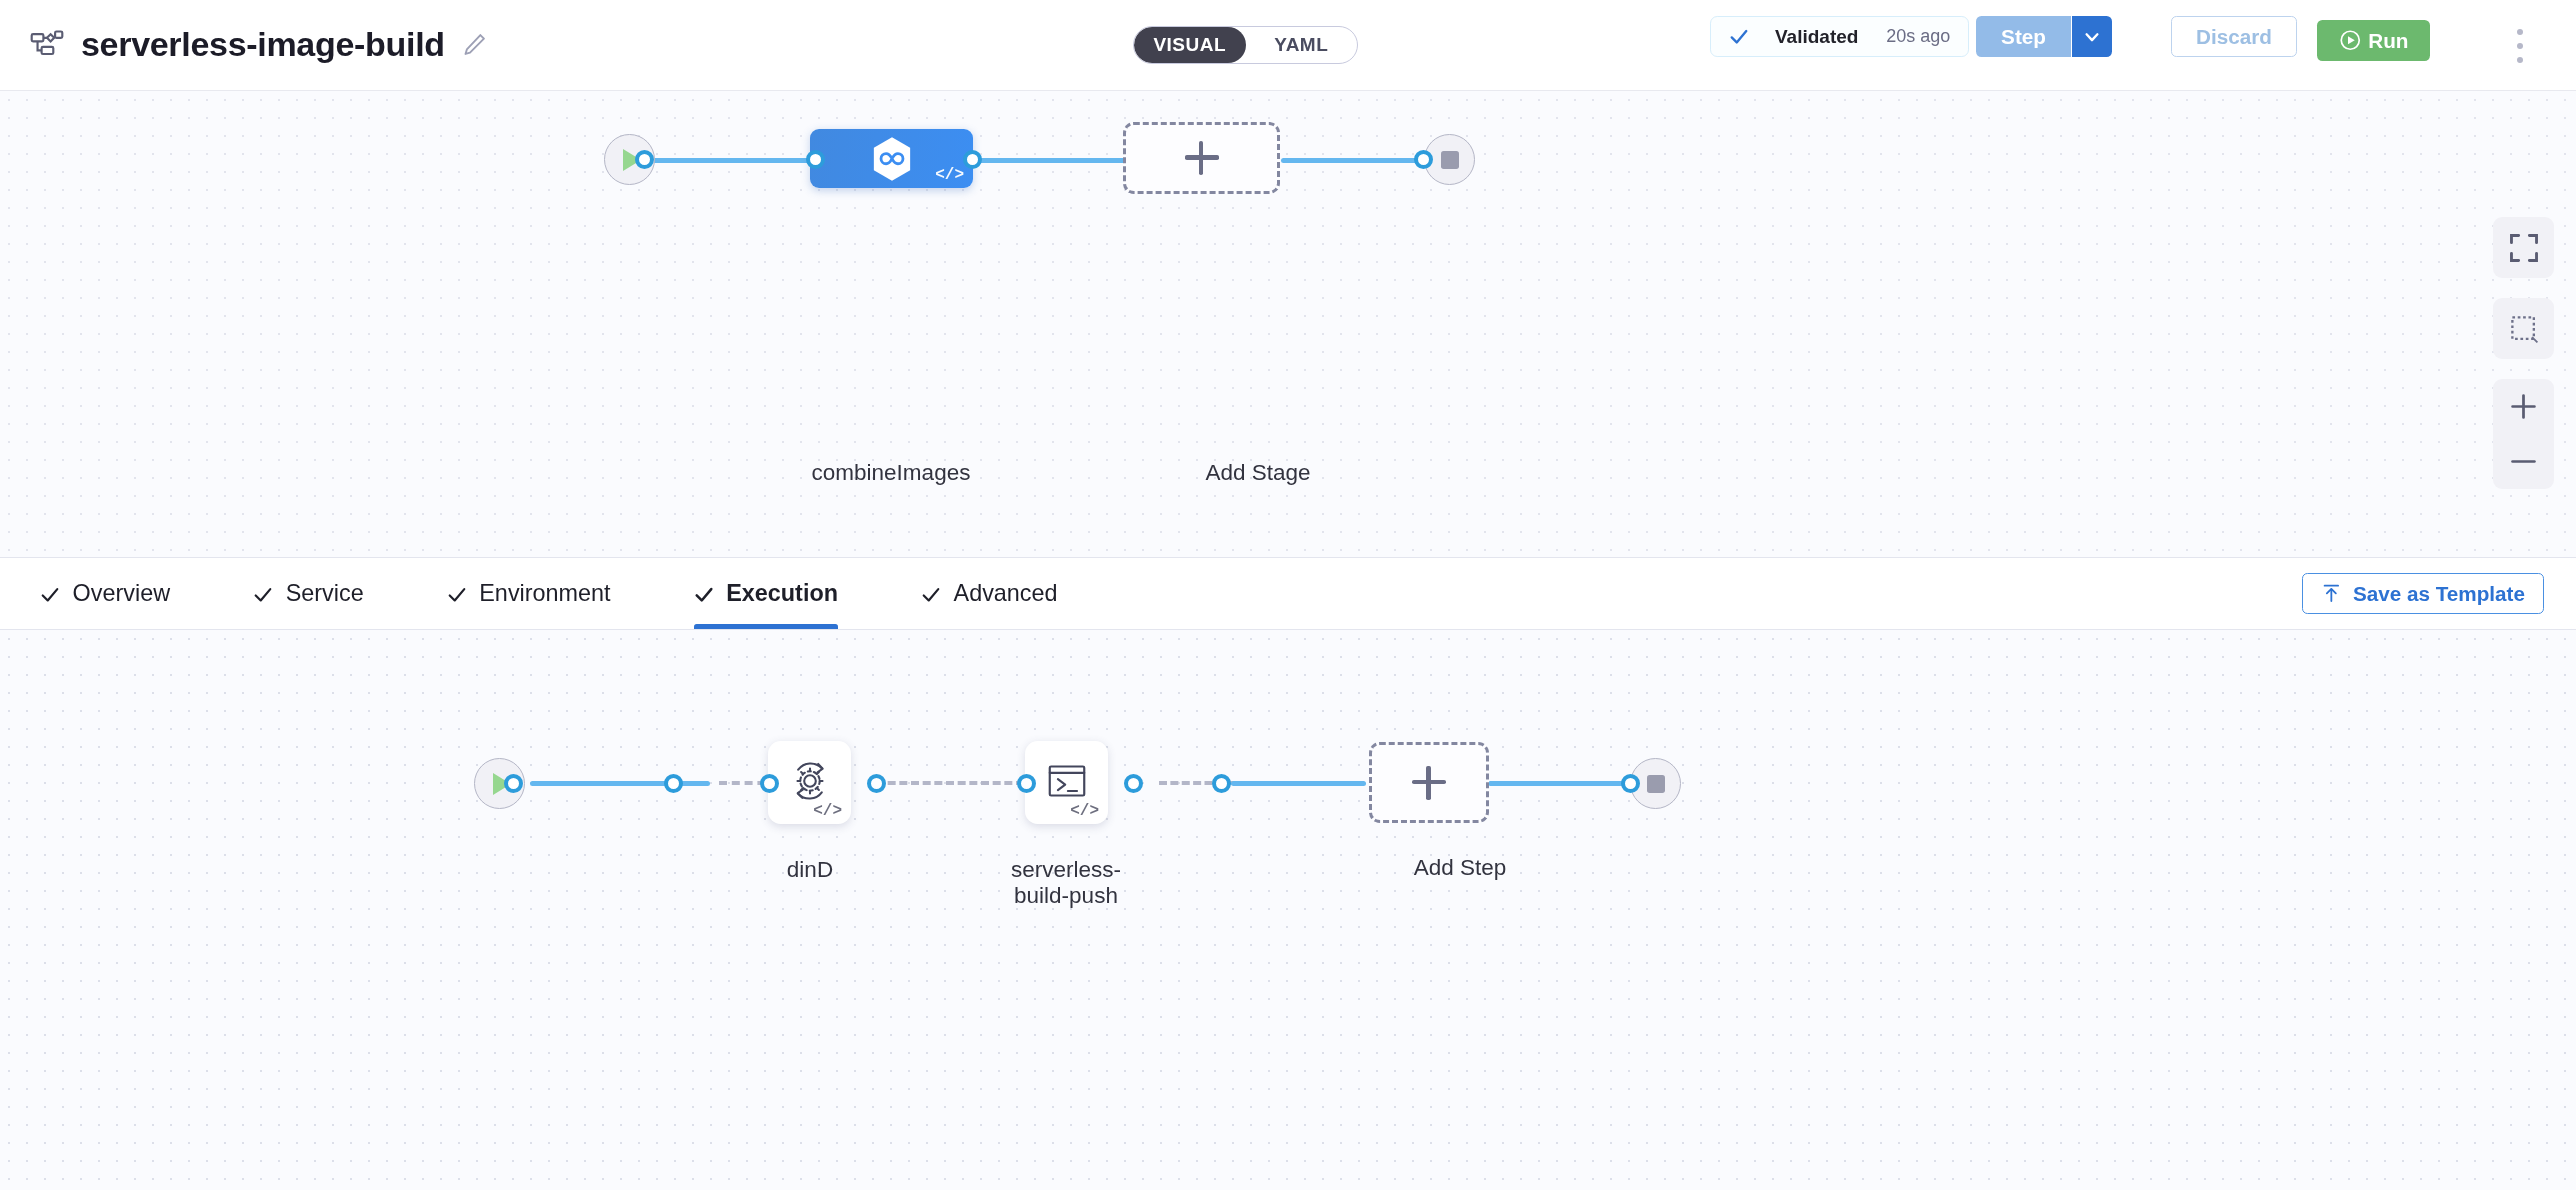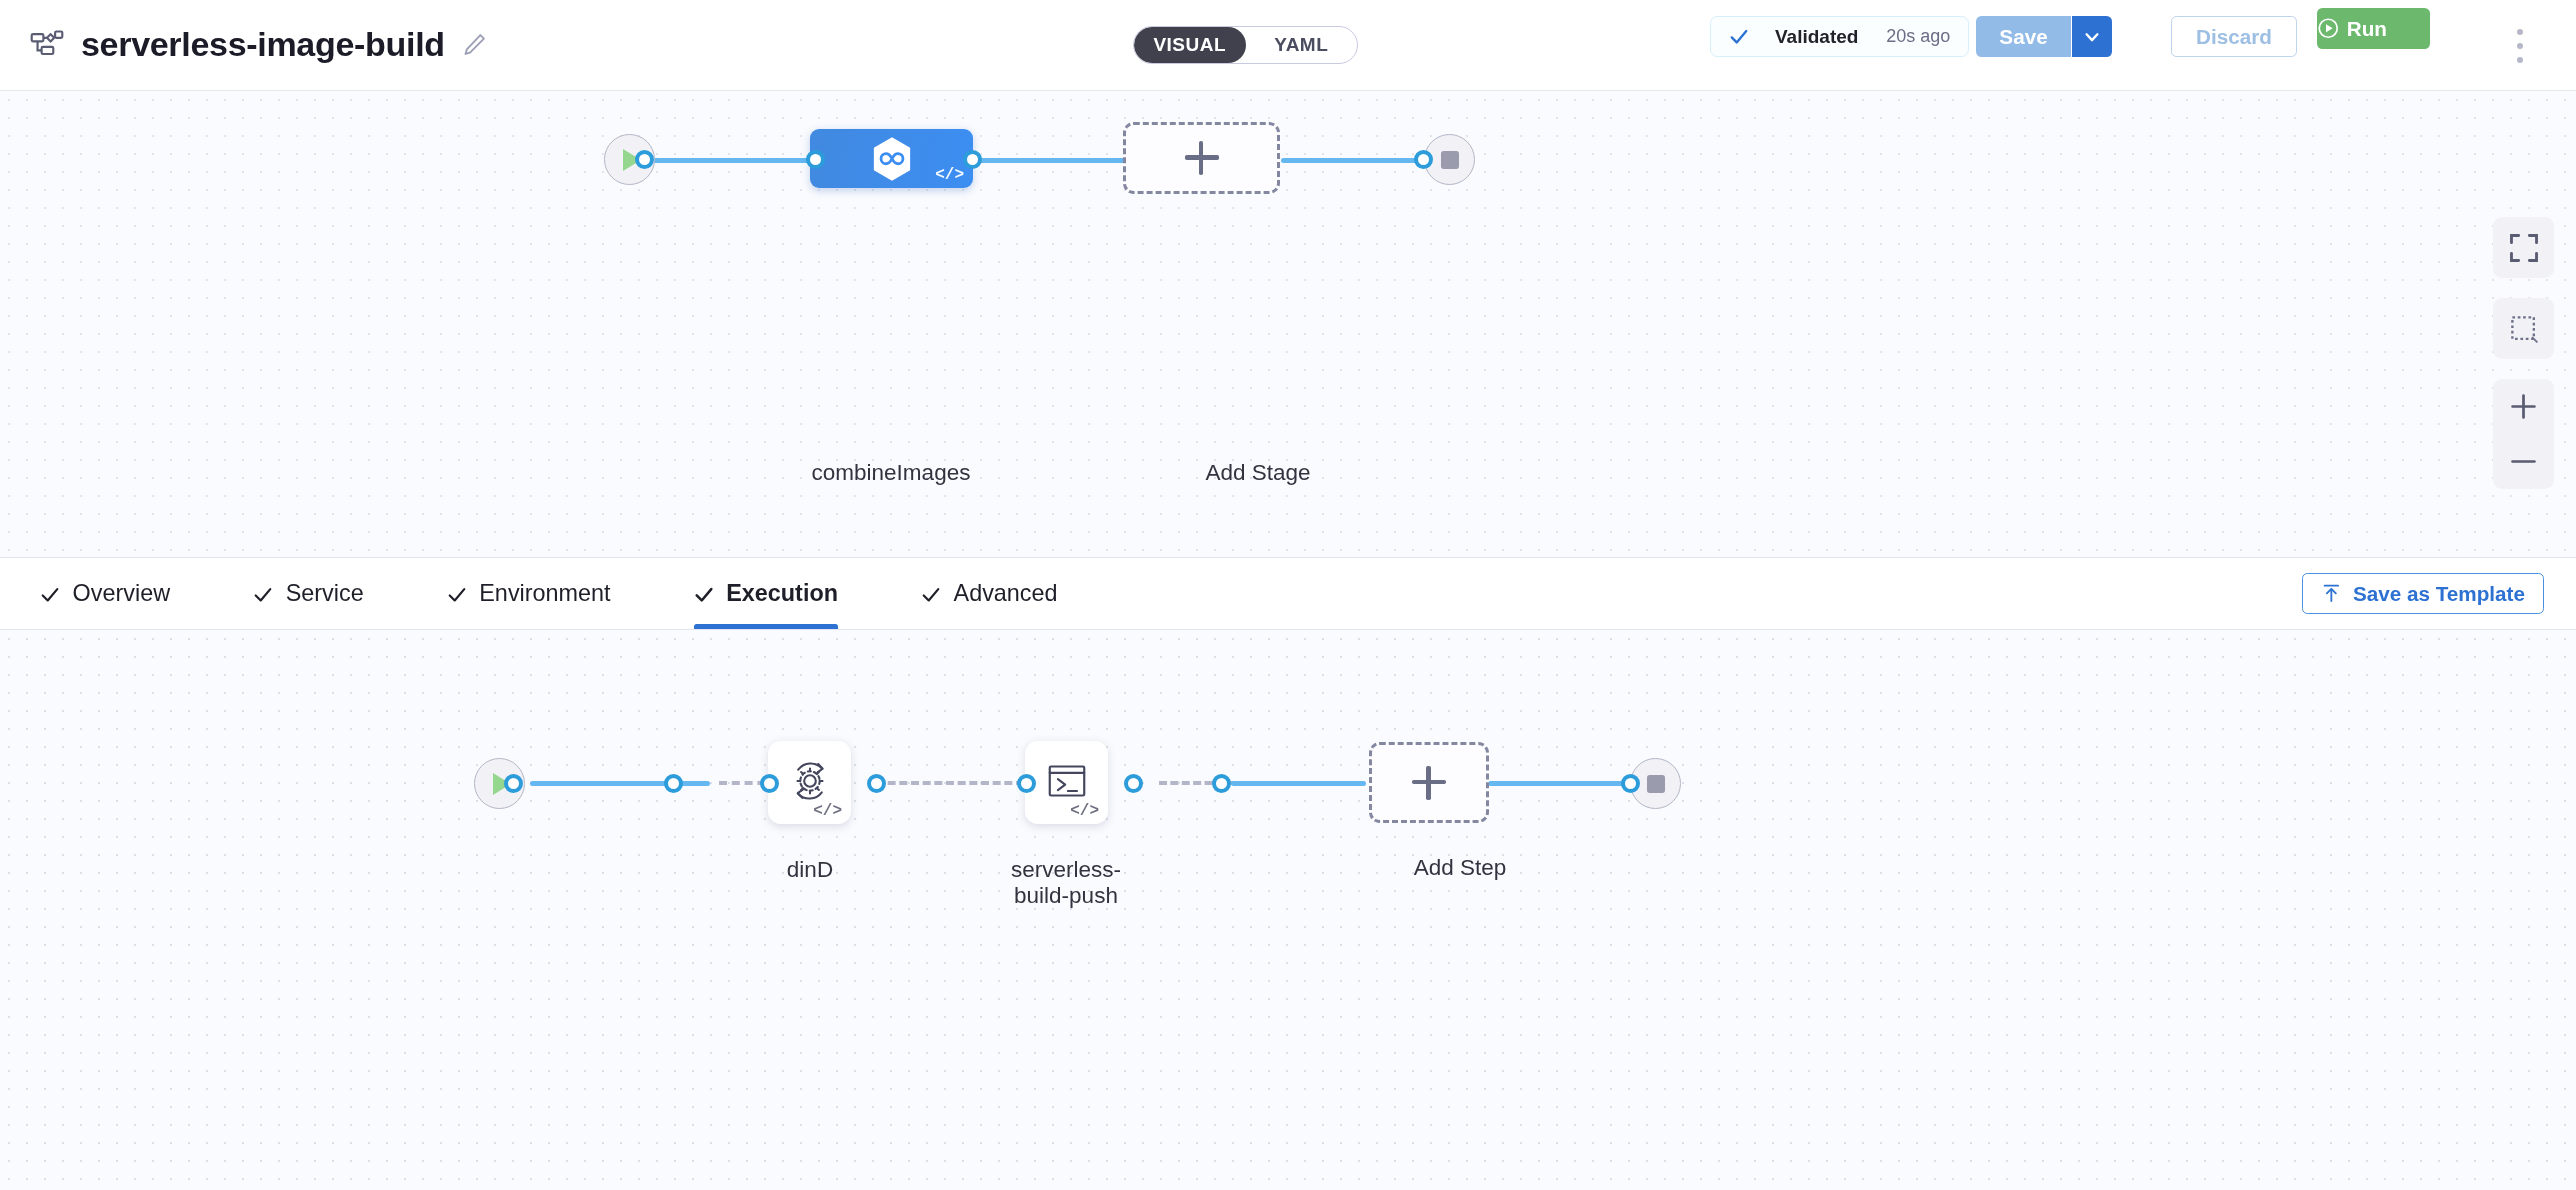--- a/index.html
+++ b/index.html
@@ -80,23 +80,23 @@
   .save-caret svg { width: 18px; height: 18px; display: block; }
 
   .discard-btn {
     position: absolute; left: 2171px; top: 16px;
     width: 126px; height: 41px; box-sizing: border-box;
     border: 1.3px solid #bdd3ee; border-radius: 5.4px; background: #ffffff;
     display: flex; align-items: center; justify-content: center;
     color: #9dbfe3; font-size: 20.7px; font-weight: bold; cursor: pointer;
   }
   .run-btn {
-    position: absolute; left: 2317px; top: 8px;
+    position: absolute; left: 2317px; top: 20px;
     width: 113px; height: 41px; border-radius: 5.4px; background: #6cb96e;
-    display: flex; align-items: center; justify-content: flex-start; gap: 7.2px;
+    display: flex; align-items: center; justify-content: center; gap: 7.2px;
     color: #ffffff; font-size: 20.7px; font-weight: bold; cursor: pointer;
   }
   .run-btn svg { width: 22.5px; height: 22.5px; display: block; }
   .kebab {
     position: absolute; left: 2508px; top: 27px;
     width: 23.4px; height: 38px; cursor: pointer;
     display: flex; flex-direction: column; align-items: center;
     justify-content: space-between; padding: 1.8px 0; box-sizing: border-box;
   }
   .kebab i { width: 6.3px; height: 6.3px; border-radius: 50%; background: #b6b8c9; display:block; }
@@ -273,21 +273,21 @@
     <span class="validated-check">
       <svg viewBox="0 0 22 22" fill="none" stroke="#2d72d2" stroke-width="2.6" stroke-linecap="round" stroke-linejoin="round">
         <path d="M3 11.5 L8.5 17 L19 4.5"></path>
       </svg>
     </span>
     <span class="validated-text">Validated</span>
     <span class="validated-time">20s ago</span>
   </div>
 
   <div class="save-group">
-    <div class="save-btn">Save</div>
+    <div class="save-btn">Step</div>
     <div class="save-caret">
       <svg viewBox="0 0 20 20" fill="none" stroke="#ffffff" stroke-width="2.6" stroke-linecap="round" stroke-linejoin="round">
         <path d="M4 7 L10 13.5 L16 7"></path>
       </svg>
     </div>
   </div>
 
   <div class="discard-btn">Discard</div>
 
   <div class="run-btn">

